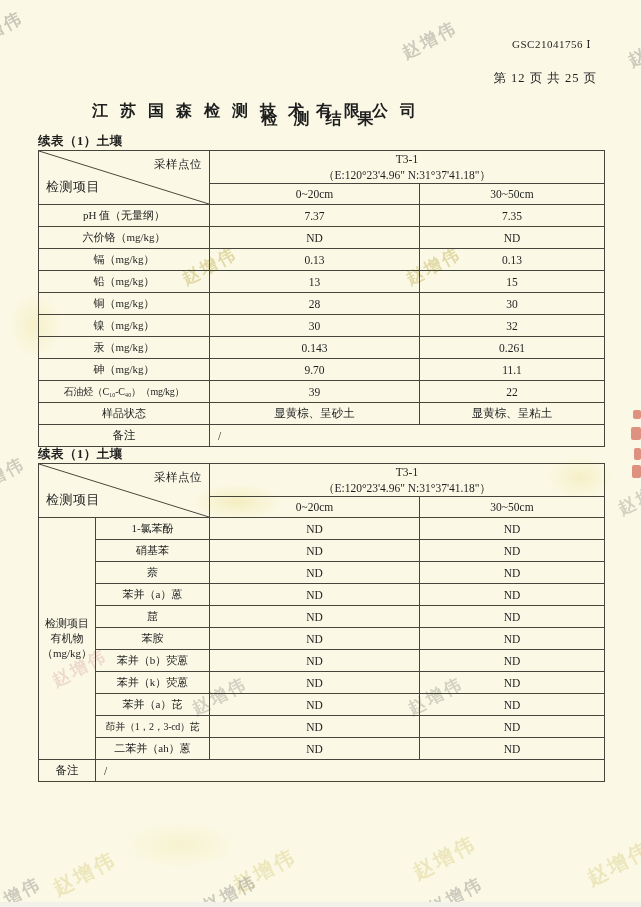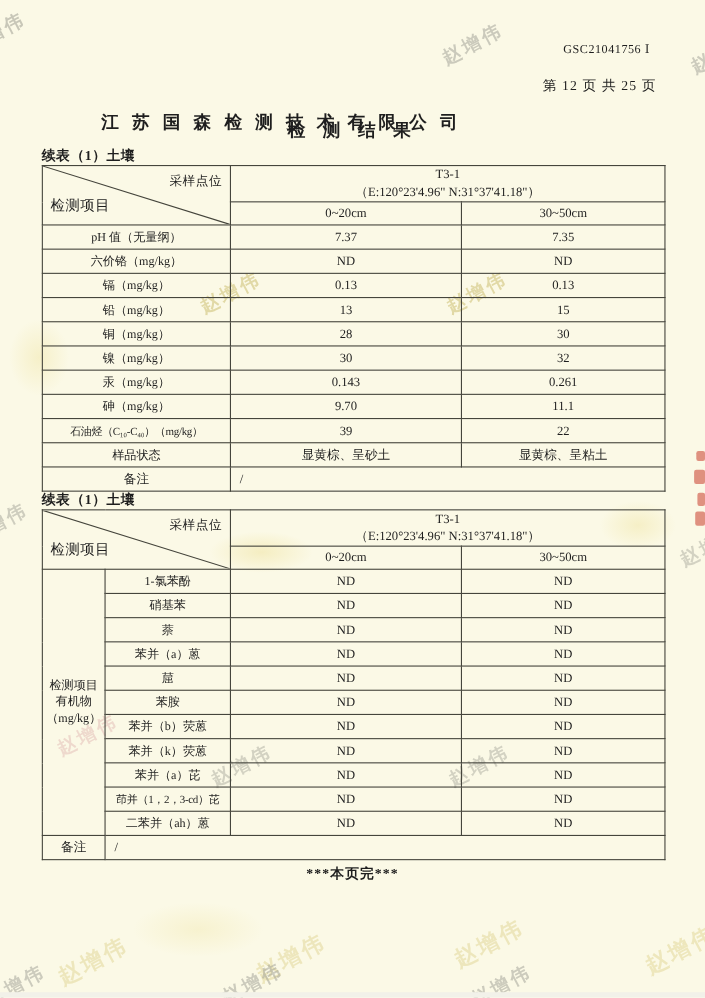--- a/index.html
+++ b/index.html
@@ -261,16 +261,15 @@
           <td>ND</td>
           <td>ND</td>
         </tr>
     <tr class="r">
       <td>备注</td>
       <td class="remark-val" colspan="3">/</td>
     </tr>
   </tbody>
     </table>
 
-  <div class="footer">***本页完***</div>
 
   <div class="bottom-strip"></div>
 </div>
 
 </body></html>

